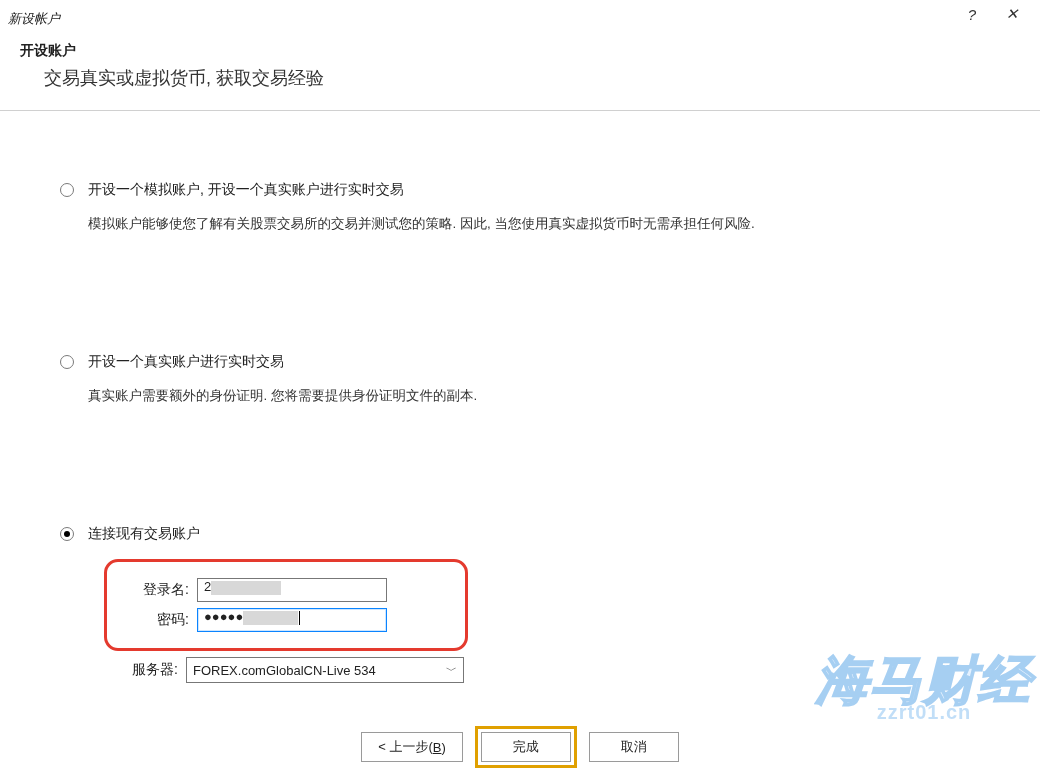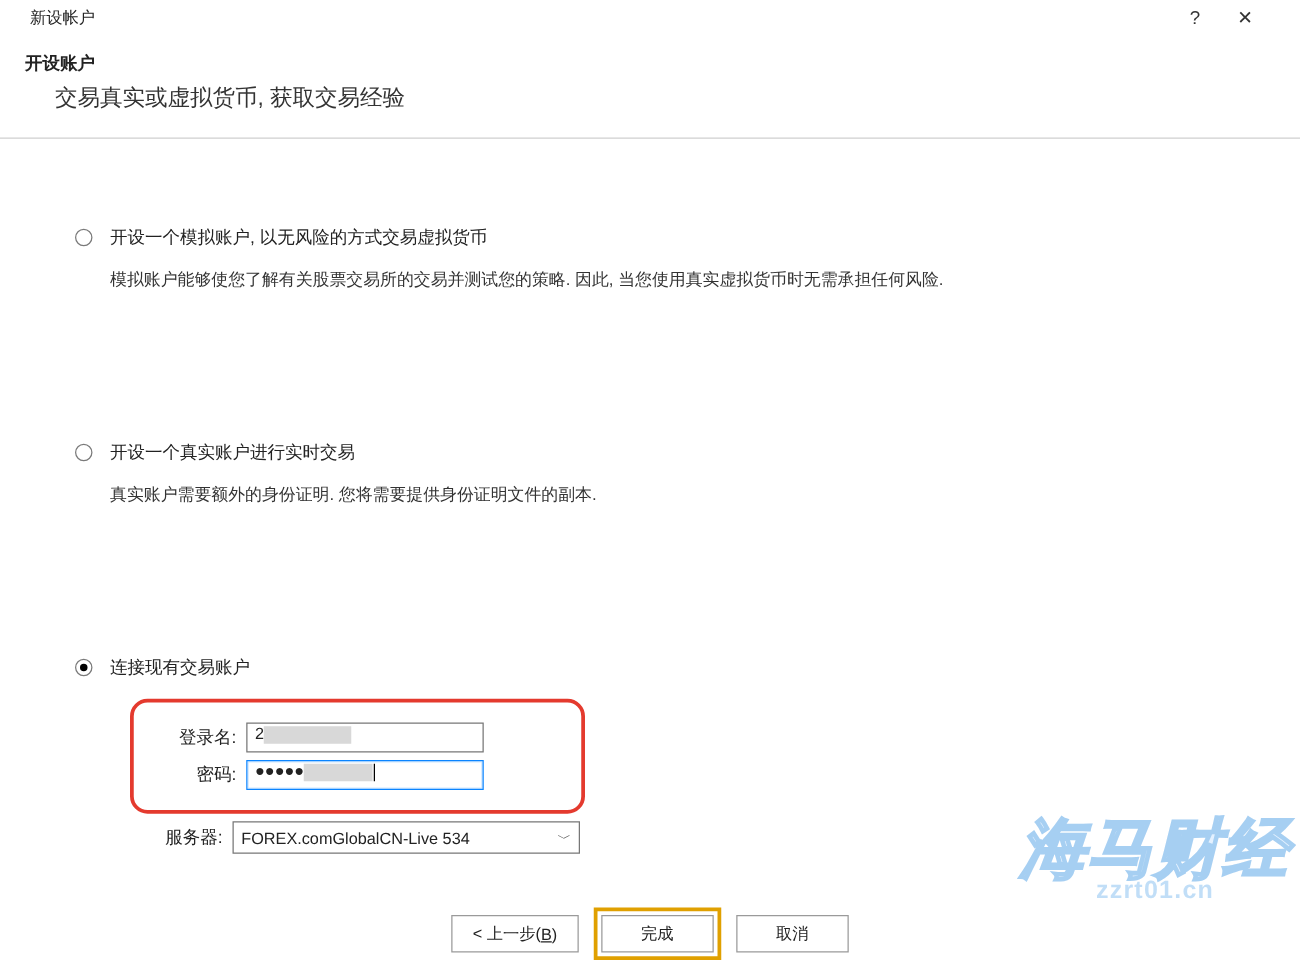--- a/index.html
+++ b/index.html
@@ -9,23 +9,24 @@
     font-size: 13px;
     color: #222;
     background: #fff;
     width: 1040px;
     height: 776px;
     overflow: hidden;
     position: relative;
   }
   .titlebar {
     display: flex;
-    align-items: center;
+    align-items: flex-end;
     height: 28px;
-    padding: 0 24px;
+    padding: 0 8px;
+    font-style: italic;
   }
   .titlebar-title { flex: 0 0 auto; font-size: 13px; }
   .titlebar-spacer { flex: 1; }
   .titlebar-btn {
     width: 40px;
     height: 28px;
     display: flex;
     align-items: center;
     justify-content: center;
     font-size: 15px;
@@ -180,21 +181,21 @@
 <div class="header">
   <div class="header-title">开设账户</div>
   <div class="header-sub">交易真实或虚拟货币, 获取交易经验</div>
 </div>
 
 <div class="content">
 
   <div class="option">
     <div class="option-row">
       <span class="radio"></span>
-      <span class="option-title">开设一个模拟账户, 以无风险的方式交易虚拟货币</span>
+      <span class="option-title">开设一个模拟账户, 开设一个真实账户进行实时交易</span>
     </div>
     <div class="option-desc">模拟账户能够使您了解有关股票交易所的交易并测试您的策略. 因此, 当您使用真实虚拟货币时无需承担任何风险.</div>
   </div>
 
   <div class="option">
     <div class="option-row">
       <span class="radio"></span>
       <span class="option-title">开设一个真实账户进行实时交易</span>
     </div>
     <div class="option-desc">真实账户需要额外的身份证明. 您将需要提供身份证明文件的副本.</div>

